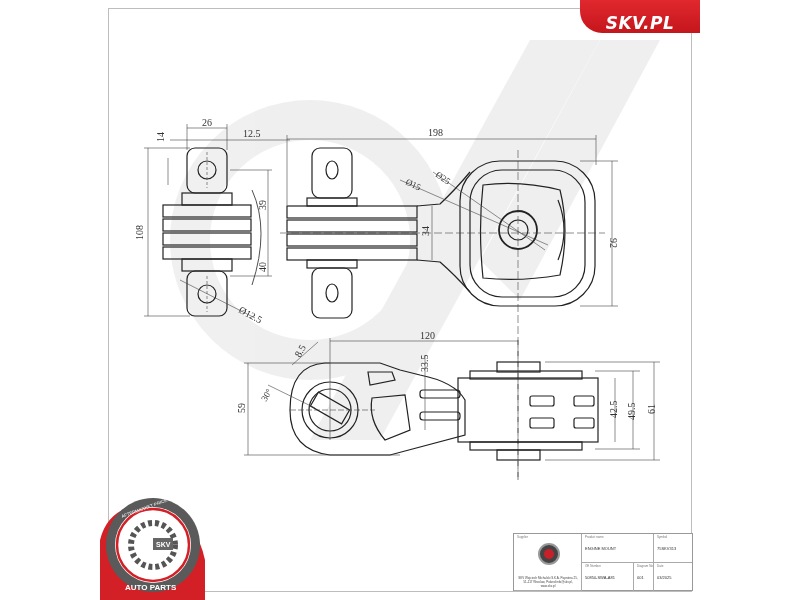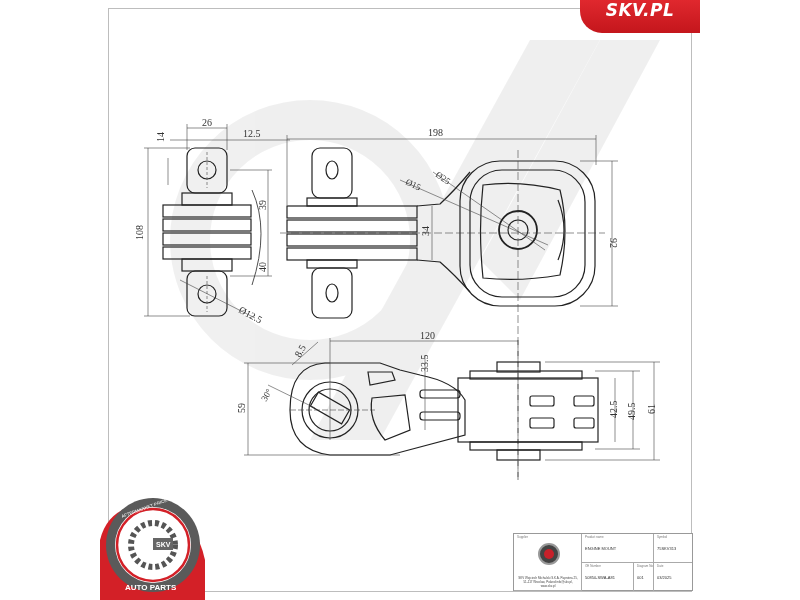--- a/index.html
+++ b/index.html
@@ -1,18 +1,18 @@
 <!DOCTYPE html>
 <html><head>
 <meta charset="utf-8">
 <style>
   html,body{margin:0;padding:0;background:#fff;}
   body{width:800px;height:600px;position:relative;overflow:hidden;font-family:"Liberation Serif",serif;}
   #frame{position:absolute;left:108px;top:8px;width:584px;height:584px;border:1px solid #bdbdbd;box-sizing:border-box;}
-  #brand{position:absolute;left:580px;top:0;width:120px;height:33px;background:linear-gradient(#e0282e,#c4161c);border-bottom-left-radius:22px;color:#fff;font-family:"DejaVu Sans",sans-serif;font-weight:bold;font-style:italic;font-size:17px;display:flex;align-items:flex-start;justify-content:center;letter-spacing:0.5px;}
+  #brand{position:absolute;left:580px;top:0;width:120px;height:33px;background:linear-gradient(#e0282e,#c4161c);border-bottom-left-radius:22px;color:#fff;font-family:"DejaVu Sans",sans-serif;font-weight:bold;font-style:italic;font-size:17px;display:flex;align-items:flex-end;justify-content:center;letter-spacing:0.5px;}
   svg text{font-family:"Liberation Serif",serif;fill:#333;}
   #titleblock{position:absolute;left:513px;top:533px;width:180px;height:58px;border:1px solid #999;box-sizing:border-box;font-family:"Liberation Sans",sans-serif;background:#fff;}
   .tb-cell{position:absolute;border-right:1px solid #aaa;border-bottom:1px solid #aaa;box-sizing:border-box;}
   .tb-lbl{position:absolute;left:3px;top:1px;font-size:3px;color:#777;}
   .tb-val{position:absolute;left:3px;top:12px;font-size:4px;color:#333;}
   .tb-addr{position:absolute;left:2px;bottom:2px;width:64px;font-size:3px;color:#444;text-align:center;line-height:4px;}
 </style>
 </head>
 <body>
 

